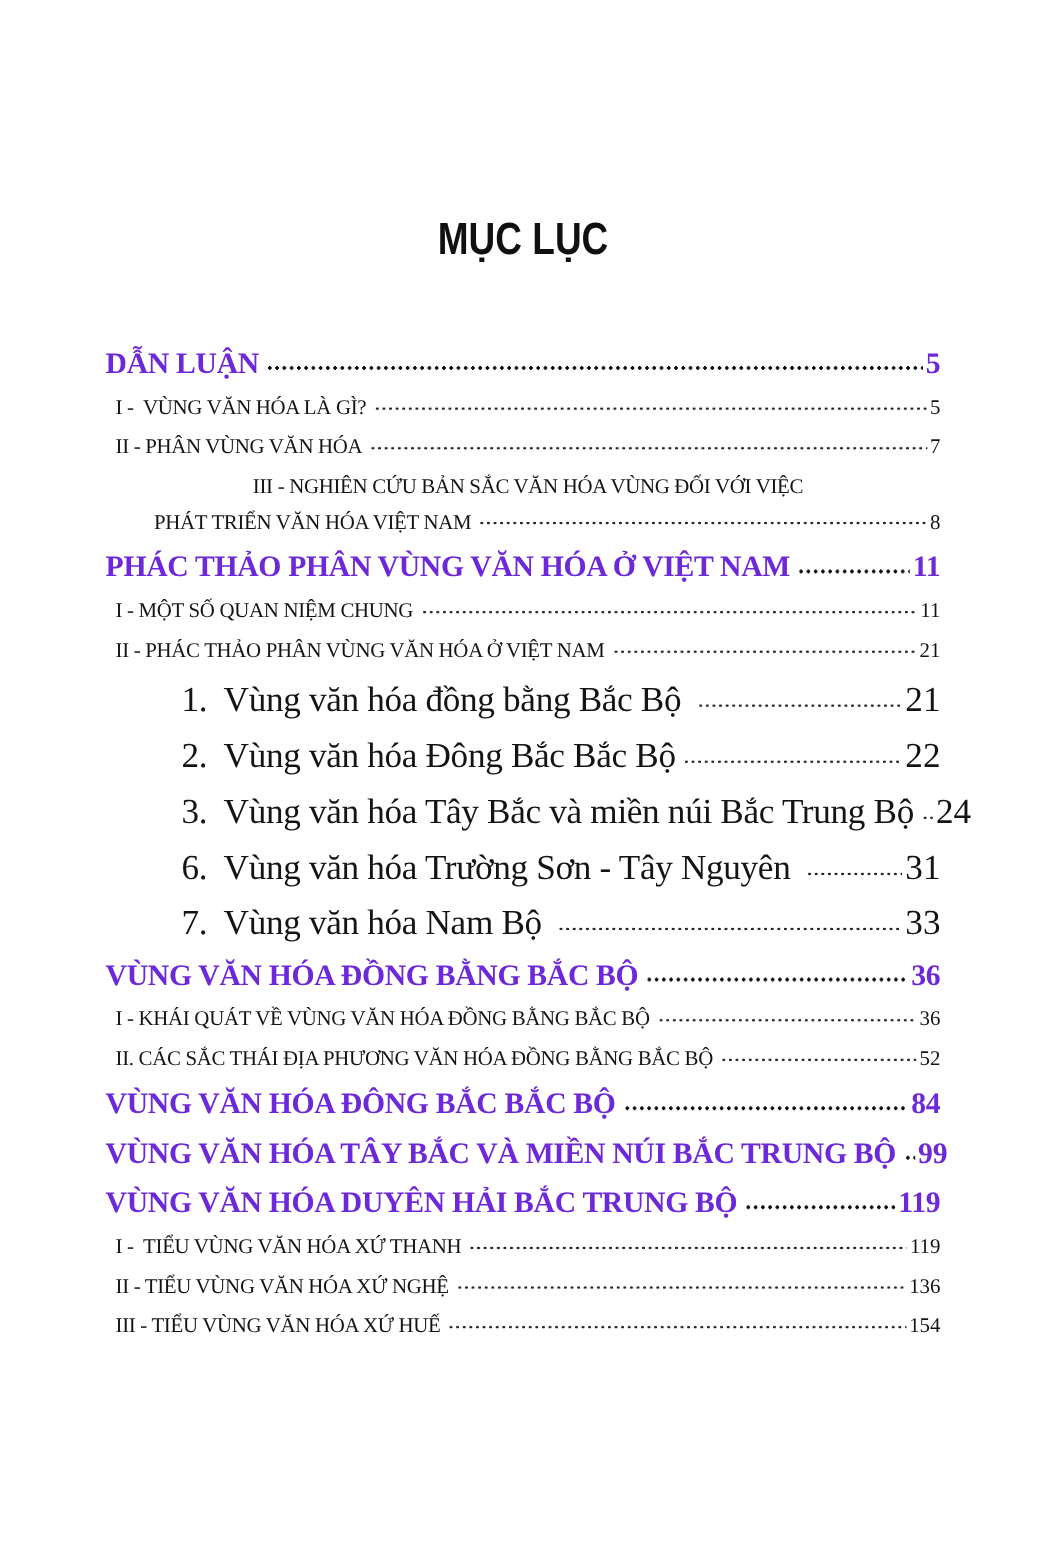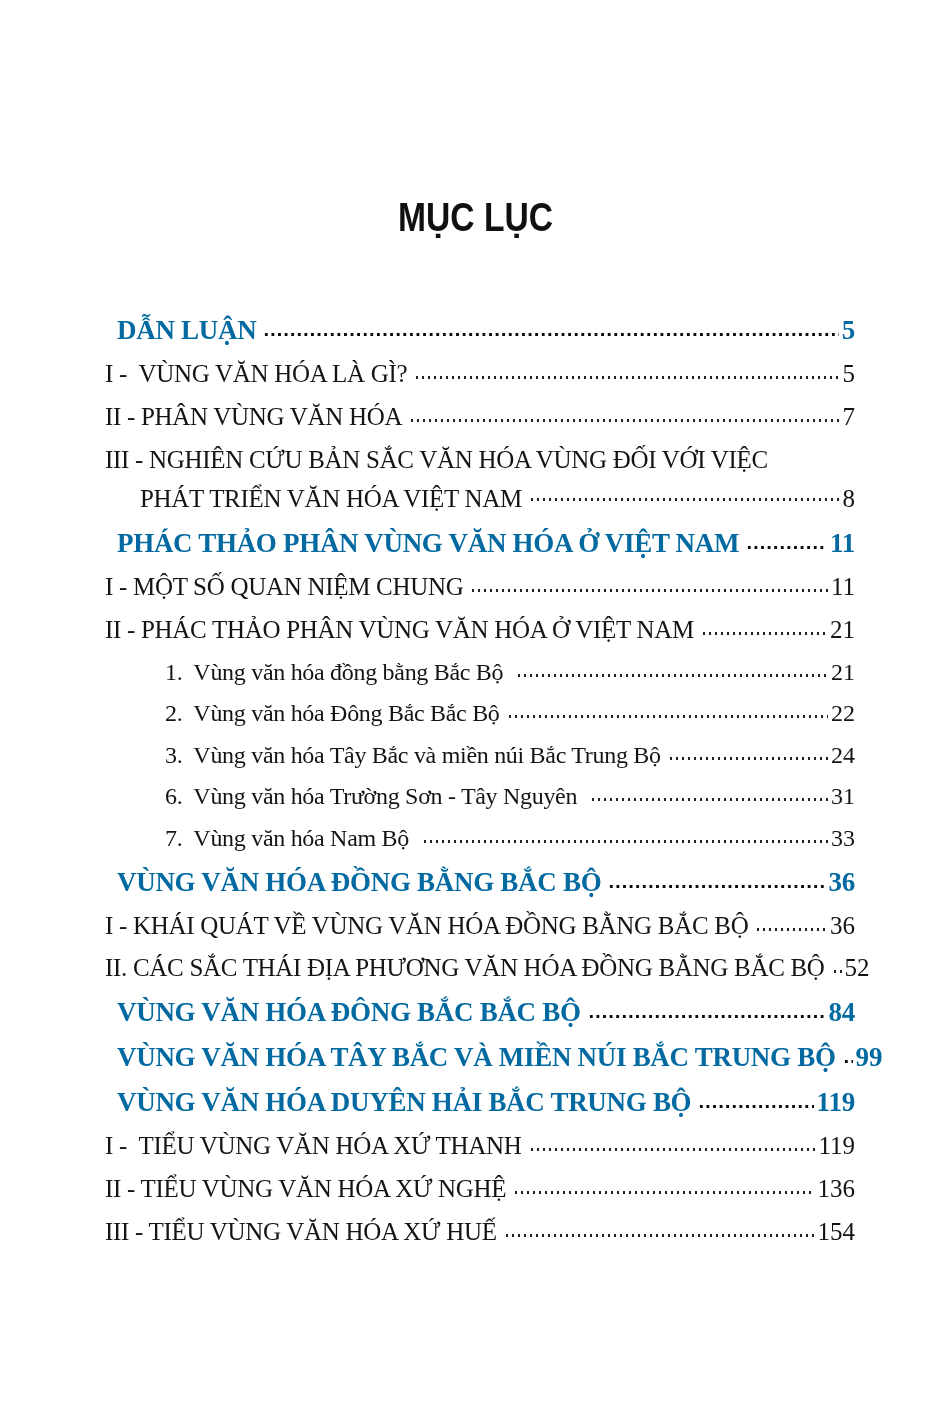--- a/index.html
+++ b/index.html
@@ -41,29 +41,28 @@
     display: flex;
     align-items: baseline;
     line-height: 1.15;
     margin-bottom: 14px;
   }
   .row.chapter {
     font-weight: bold;
     font-size: 27px;
     letter-spacing: -0.2px;
     margin-top: 5px;
-    color: #0369a1;
-    margin-left: 21px;
+    color: #6d28d9;
   }
   .row.section {
-    font-size: 25px;
+    font-size: 19px;
     margin-left: 9px;
   }
   .row.item {
-    font-size: 24px;
+    font-size: 32px;
     margin-left: 69px;
   }
   .lbl {
     white-space: pre;
     letter-spacing: -0.3px;
   }
   .dots {
     flex: 1;
     min-width: 10px;
     height: 9px;
@@ -80,20 +79,21 @@
   }
   .pg {
     white-space: pre;
   }
   .row.multiline {
     display: block;
   }
   .wrap-line1 {
     white-space: pre;
     letter-spacing: -0.3px;
+    text-align: center;
   }
   .wrap-line2 {
     display: flex;
     align-items: center;
     margin-top: 11px;
   }
   .wrap-line2 .lbl {
     margin-left: 35px;
   }
 </style>

